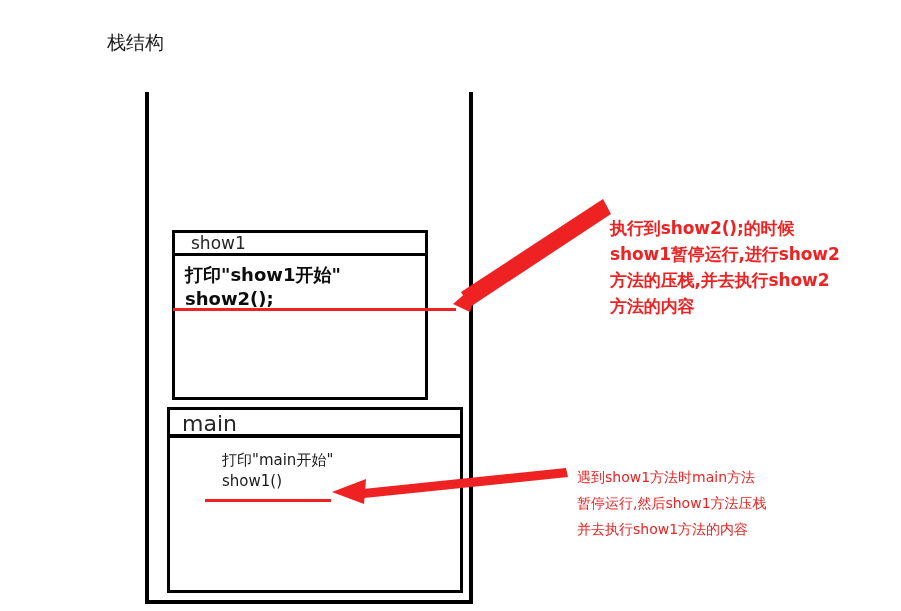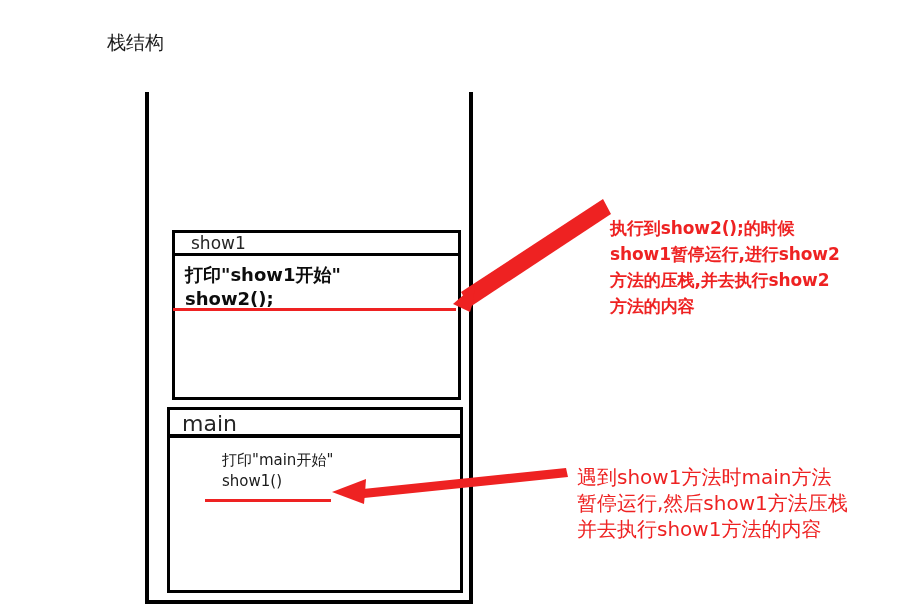--- a/index.html
+++ b/index.html
@@ -47,21 +47,21 @@
   .stack-box {
     position: absolute;
     box-sizing: border-box;
     border: 3px solid #000;
     background: #ffffff;
   }
 
   #box-show1 {
     left: 172px;
     top: 230px;
-    width: 289px;
+    width: 256px;
     height: 170px;
   }
 
   #box-main {
     left: 167px;
     top: 407px;
     width: 296px;
     height: 186px;
   }
 
@@ -146,21 +146,21 @@
     top: 199px;
     font-size: 17px;
     line-height: 26px;
     font-weight: 700;
     letter-spacing: -0.1px;
     margin-top: 16px;
   }
   #annotation-bottom {
     left: 577px;
     top: 464px;
-    font-size: 20px;
+    font-size: 14px;
     line-height: 26px;
     font-weight: 400;
   }
 
   
   .arrow-svg {
     position: absolute;
     overflow: visible;
   }
   #arrow-top-svg  { left: 440px; top: 190px; }

